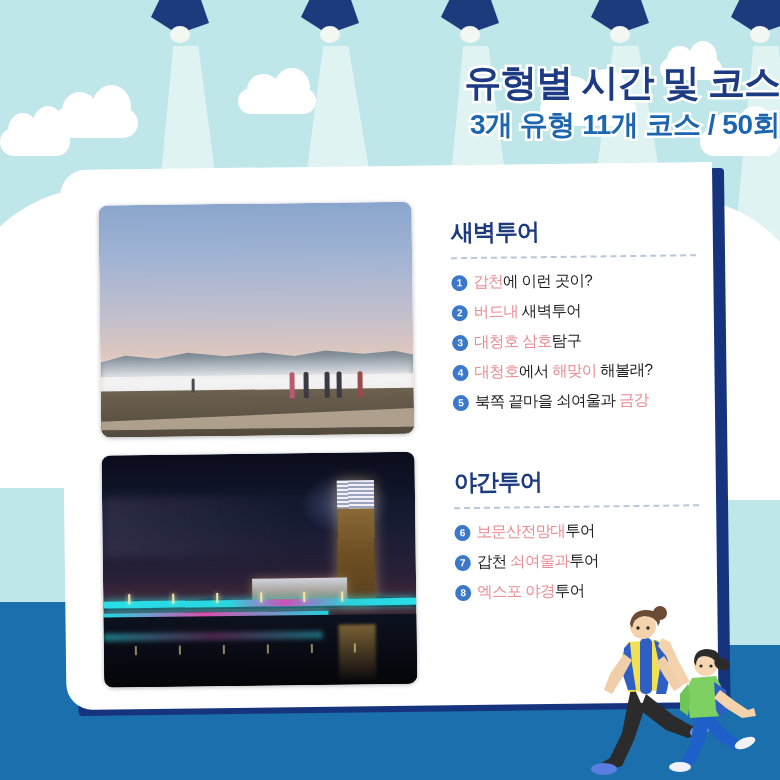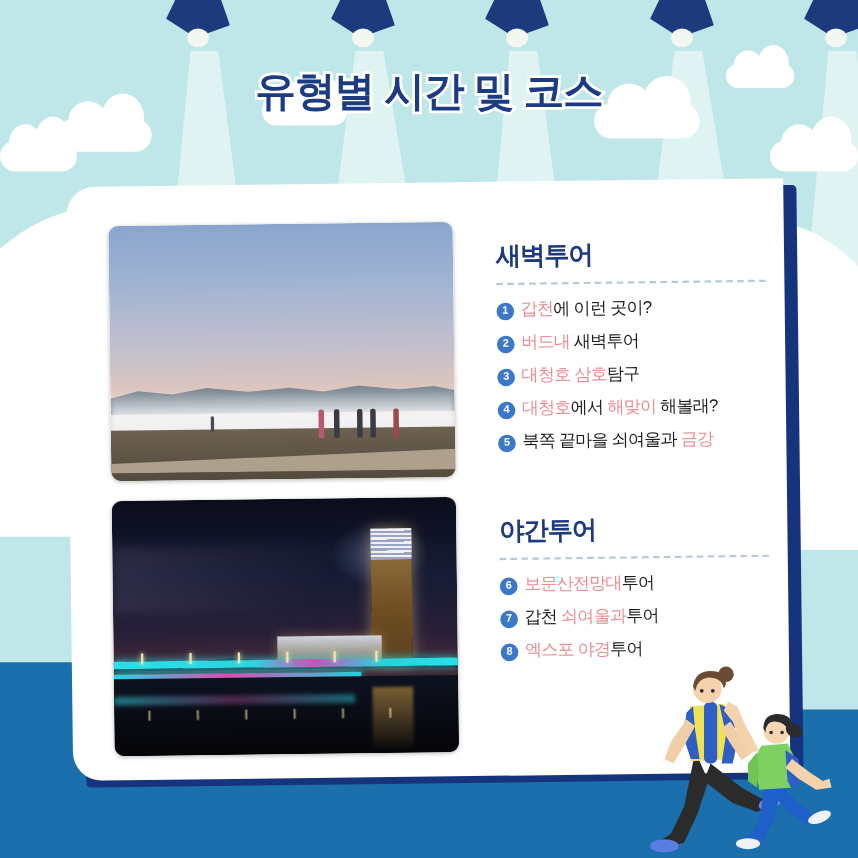--- a/index.html
+++ b/index.html
@@ -37,21 +37,21 @@
      background:#ffffff; border-radius:50% 50% 0 0 / 70% 70% 0 0; }
   #sky-blob-r { position:absolute; right:-60px; top:200px; width:300px; height:300px;
      background:#ffffff; border-radius:50% 50% 0 0 / 70% 70% 0 0; }
 
   
   #bottom-band { position:absolute; left:0; bottom:0; width:780px; height:135px; background:#1a6fac; z-index:1; }
   #bottom-band-notch { position:absolute; left:0; bottom:118px; width:150px; height:60px;
      background:#1a6fac; border-top-right-radius:60px; z-index:1; }
 
   
-  #header { position:absolute; left:0; top:60px; width:780px; text-align:center; z-index:6; }
+  #header { position:absolute; left:0; top:60px; width:780px; text-align:right; z-index:6; }
   #title-main {
     font-size:37px; font-weight:bold; color:#1c3b83; letter-spacing:-1px;
     -webkit-text-stroke:5px #ffffff; paint-order:stroke fill;
     line-height:1.25;
   }
   #title-sub {
     font-size:28px; font-weight:bold; color:#1c66b0; letter-spacing:-.5px;
     -webkit-text-stroke:5px #ffffff; paint-order:stroke fill;
     line-height:1.3; margin-top:1px;
   }
@@ -213,20 +213,21 @@
         <div class="bulb"></div>
       </div>
     </div>
 </div>
 
 <div id="bottom-band"></div>
 <div id="bottom-band-notch"></div>
 
 <div id="header">
   <div id="title-main">유형별 시간 및 코스</div>
+  <div id="title-sub">3개 유형 11개 코스 / 50회</div>
 </div>
 
 <div id="card-shadow"></div>
 <div id="card">
   <div id="card-inner">
 
     <div class="photo" id="photo-dawn">
       <div class="dawn-sky"></div>
       <div class="dawn-hills"></div>
       <div class="dawn-mist"></div>

